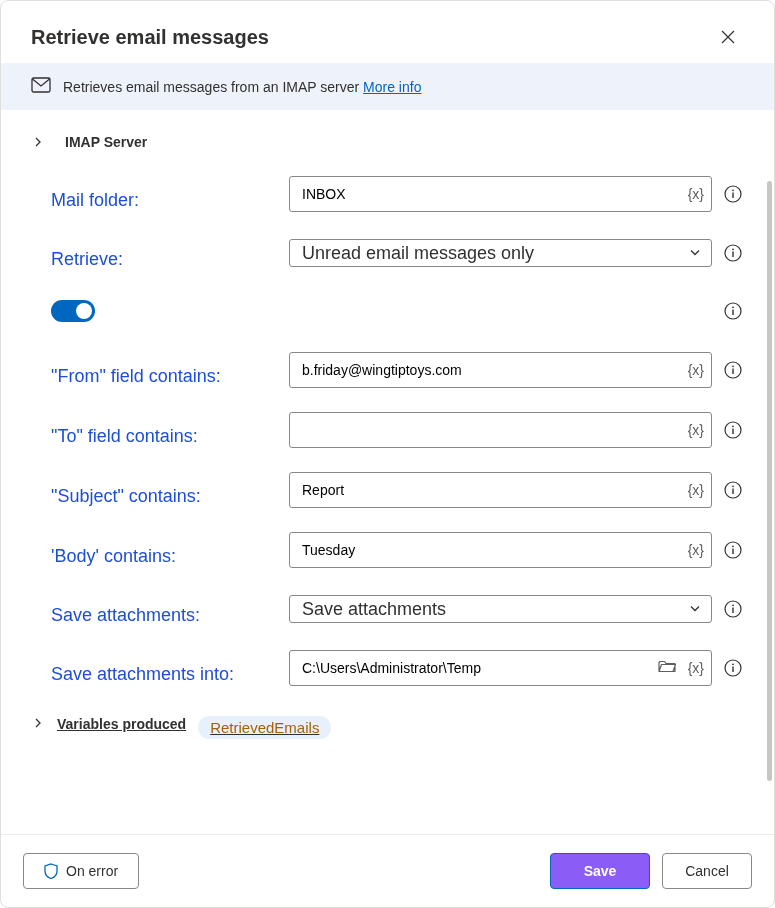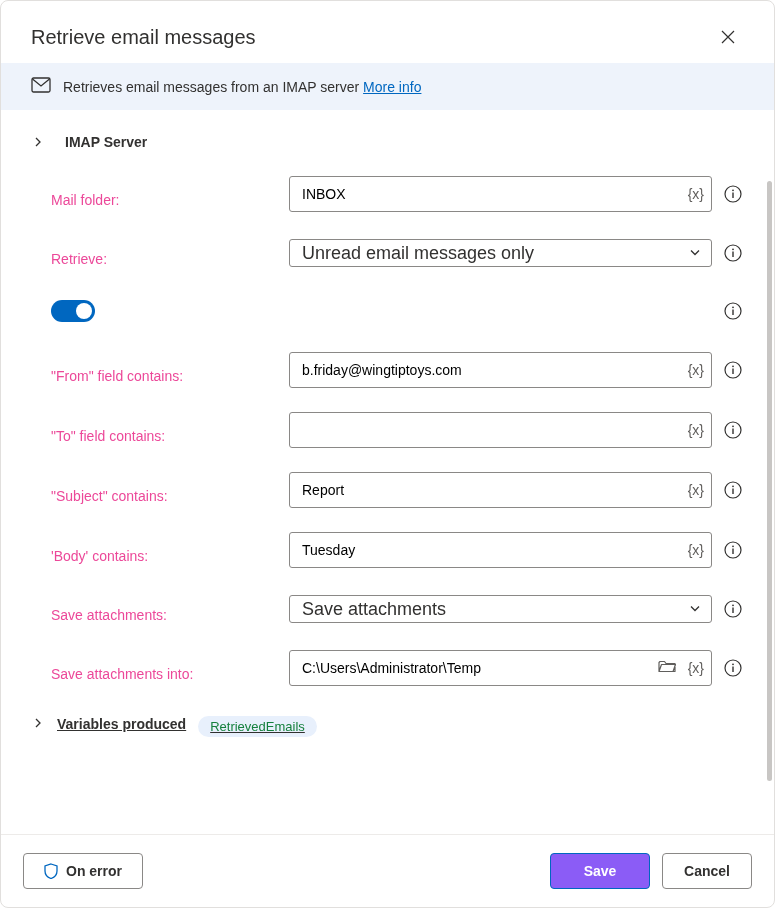--- a/index.html
+++ b/index.html
@@ -21,21 +21,21 @@
     position: relative;
   }
   .dialog-header {
     display: flex;
     align-items: center;
     justify-content: space-between;
     padding: 20px 30px 10px 30px;
   }
   .dialog-title {
     font-size: 20px;
-    font-weight: 400;
+    font-weight: 700;
   }
   .close-btn {
     width: 32px; height: 32px;
     display:flex; align-items:center; justify-content:center;
     cursor:pointer;
     color:#323130;
   }
   .info-banner {
     background: #eef3fb;
     padding: 14px 30px;
@@ -67,22 +67,22 @@
   }
   .form-row {
     display:flex;
     align-items:center;
     padding: 12px 0 12px 20px;
     min-height: 58px;
   }
   .form-label {
     width: 238px;
     flex-shrink:0;
-    font-size:14px;
-    color:#ec4899;
+    font-size:18px;
+    color:#1d4ed8;
     margin-top:12px;
   }
   .form-control-wrap {
     flex:1;
     display:flex;
     align-items:center;
     gap: 10px;
   }
   .text-input {
     flex:1;
@@ -163,24 +163,24 @@
   .variables-row {
     display:flex;
     align-items:flex-start;
     gap:12px;
     padding: 18px 0;
     font-weight:600;
     text-decoration:underline;
   }
   .var-badge {
     background:#e8f0fc;
-    color:#15803d;
+    color:#a16207;
     border-radius:12px;
     padding:3px 12px;
-    font-size:13px;
+    font-size:15px;
     font-weight:400;
   }
   .footer {
     border-top:1px solid #edebe9;
     padding:18px 22px;
     display:flex;
     align-items:center;
     justify-content:space-between;
   }
   .btn {
@@ -188,21 +188,20 @@
     padding:0 20px;
     border-radius:4px;
     font-size:14px;
     font-family:inherit;
     cursor:pointer;
     display:inline-flex;
     align-items:center;
     justify-content:center;
     gap:8px;
     min-width:90px;
-    font-weight:bold;
   }
   .btn-default {
     background:#fff;
     border:1px solid #8a8886;
     color:#323130;
   }
   .btn-primary {
     background:#8b5cf6;
     border:1px solid #0067c0;
     color:#fff;

